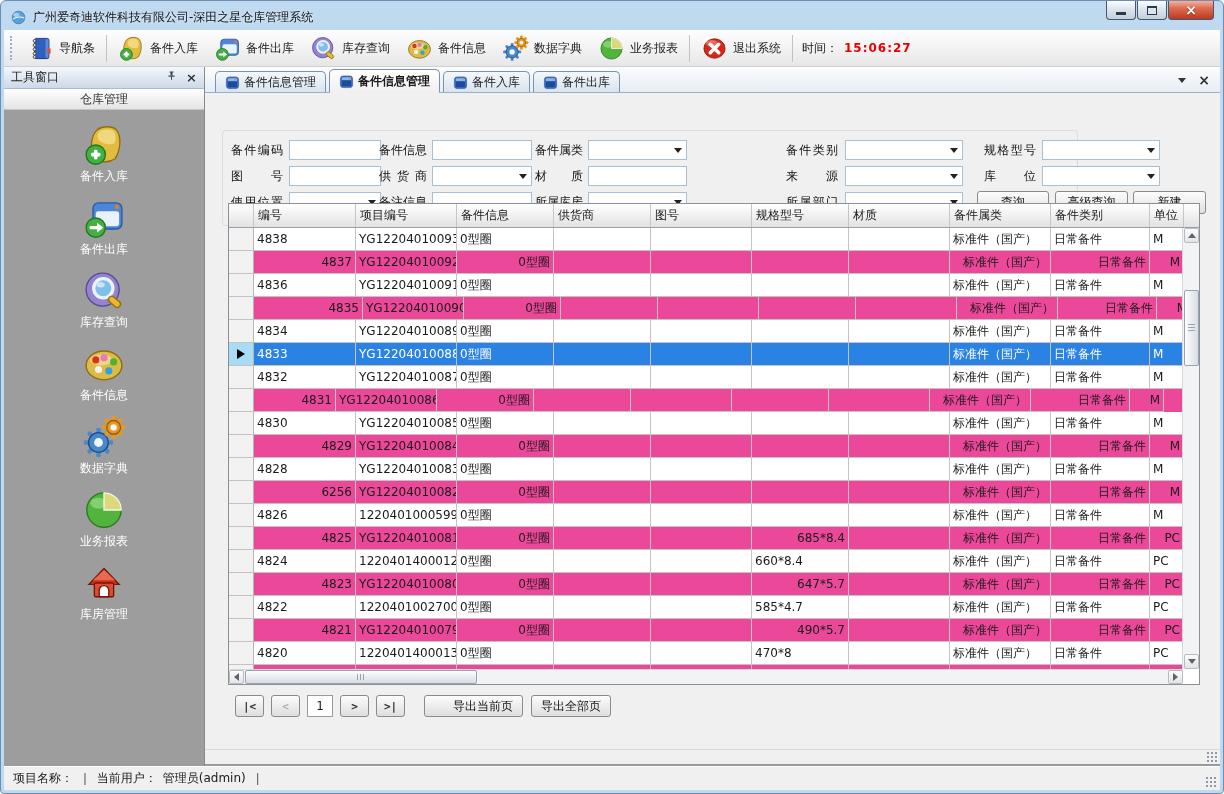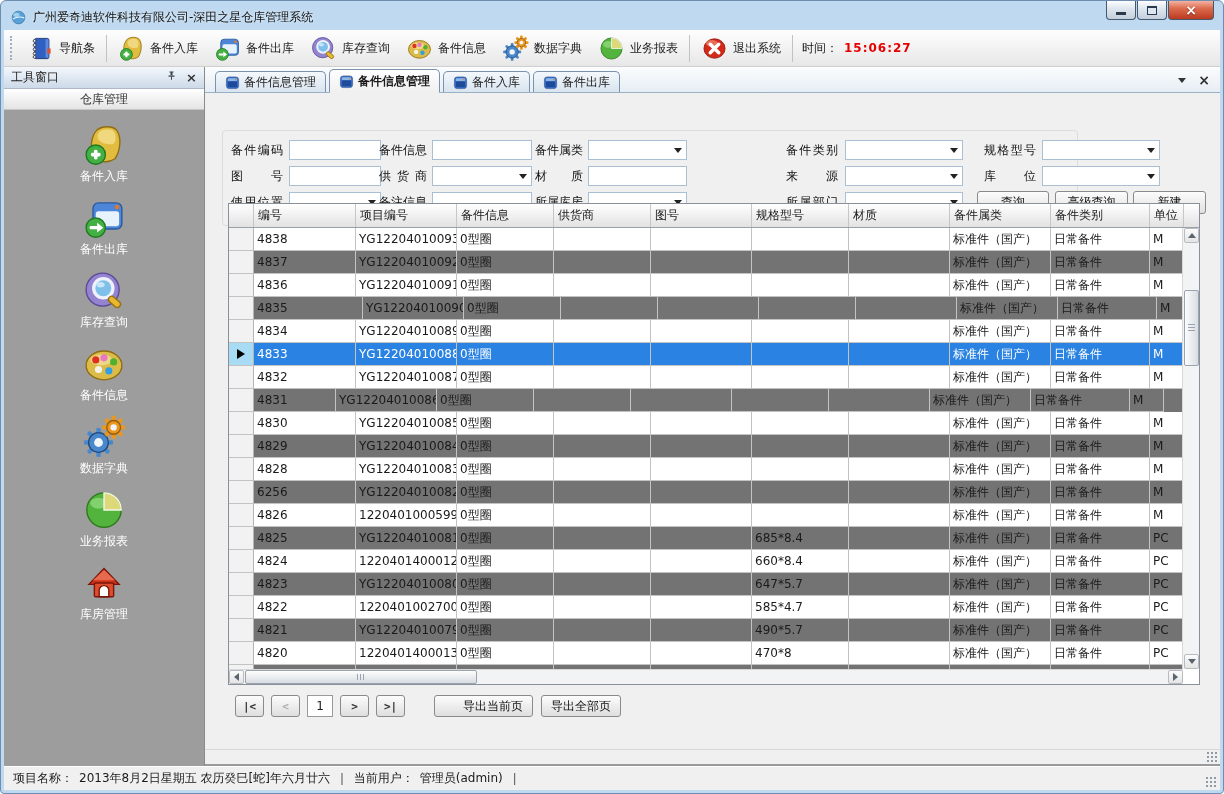--- a/index.html
+++ b/index.html
@@ -73,21 +73,21 @@
   .f-select .tri { width:0; height:0; border-left:4px solid transparent; border-right:4px solid transparent; border-top:5px solid #222; }
   .f-btn { position:absolute; height:23px; border:1px solid #8a8a8a; border-radius:3px;
            background:linear-gradient(#fcfcfc,#e0e0e0); font:12px "DejaVu Sans",sans-serif; color:#111; }
 
   
   .grid { position:absolute; left:23px; top:110px; width:972px; height:482px; border:1px solid #8a9099; background:#fff; overflow:hidden; }
   .g-header { display:flex; height:24px; background:linear-gradient(#ffffff,#e2e2e2); border-bottom:1px solid #9aa0a8; }
   .g-hcell { border-right:1px solid #c6c6c6; padding:0 4px; line-height:23px; overflow:hidden; white-space:nowrap; flex:none; }
   .g-body { position:absolute; top:24px; left:0; right:17px; bottom:15px; overflow:hidden; }
   .g-row { display:flex; height:23px; background:#fff; }
-  .g-row.alt { background:#737373; }
+  .g-row.alt { background:#ec4899;text-align:right; }
   .g-row.selected { background:#2a82e2; color:#fff; }
   .g-row.partial { height:7px; overflow:hidden; }
   .g-cell { border-right:1px solid #c3c3c3; border-bottom:1px solid #c3c3c3; padding:0 3px; line-height:22px;
             overflow:hidden; white-space:nowrap; flex:none; }
   .g-cell.sel { background:#f2f2f2; border-right:1px solid #b5b5b5; display:flex; align-items:center; justify-content:center; }
   .g-row.selected .g-cell.sel { background:#a8dcf4; }
   .row-arrow { width:0; height:0; border-top:5px solid transparent; border-bottom:5px solid transparent; border-left:8px solid #000; }
 
   .g-vscroll { position:absolute; top:24px; right:0; bottom:15px; width:17px; background:#f2f3f5; border-left:1px solid #d8d8d8; }
   .g-hscroll { position:absolute; bottom:0; left:0; right:16px; height:15px; background:#f2f3f5; border-top:1px solid #d8d8d8; }
@@ -111,21 +111,21 @@
   
   .pager { position:absolute; left:23px; right:26px; top:600px; height:26px; display:flex; align-items:center; }
   .pager-info { flex:1; color:#111; }
   .pg-btn { width:29px; height:22px; margin-left:7px; border:1px solid #8a8a8a; border-radius:3px;
             background:linear-gradient(#fcfcfc,#dedede); font:bold 11px "DejaVu Sans Mono",monospace;
             display:flex; align-items:center; justify-content:center; color:#333; }
   .pg-btn.disabled { color:#b0b0b0; }
   .pg-page { width:26px; height:22px; margin-left:7px; background:#fff; border:1px solid #9a9a9a; text-align:center; line-height:20px; }
   .export-btn { height:22px; padding:0 9px; margin-left:8px; border:1px solid #8a8a8a; border-radius:3px;
                 background:linear-gradient(#fcfcfc,#dedede); font:12px "DejaVu Sans",sans-serif; color:#111; }
-  .export-btn.first { margin-left:29px;padding-left:28px; }
+  .export-btn.first { margin-left:19px;padding-left:28px; }
 
   .panel-strip { position:absolute; left:0; right:0; bottom:0; height:17px; background:#f0f0f0;
                  border-top:1px solid #d8d8d8; border-bottom:2px solid #9a9a9a; }
   .grip-dots { position:absolute; right:3px; bottom:2px; width:11px; height:11px;
                background-image:radial-gradient(#8f9aa5 1px, transparent 1.2px); background-size:4px 4px; }
 
   
   .statusbar { height:24px; background:#f0f0f0; border-top:1px solid #ffffff; display:flex; align-items:center;
                padding:0 9px; position:relative; }
   .statusbar span { margin-right:6px; }
@@ -825,20 +825,19 @@
 
         <div class="panel-strip">
           <div class="grip-dots"></div>
         </div>
       </div>
     </div>
   </div>
 
   <div class="statusbar">
     <span>项目名称：</span>
-    <span>2013年8月2日星期五 农历癸巳[蛇]年六月廿六</span>
     <span>｜</span>
     <span>当前用户：</span>
     <span>管理员(admin)</span>
     <span>｜</span>
     <div class="grip-dots" style="right:4px;bottom:3px;"></div>
   </div>
 </div>
 
 </body></html>

